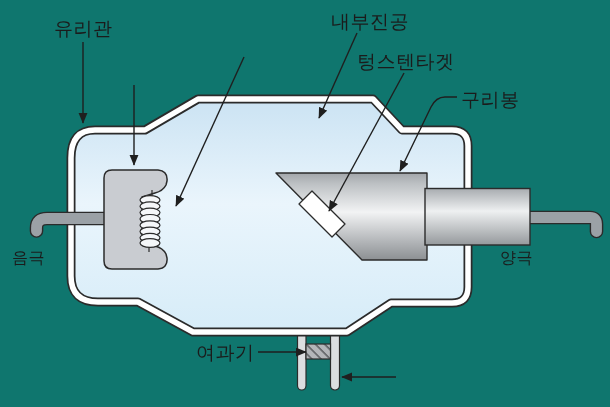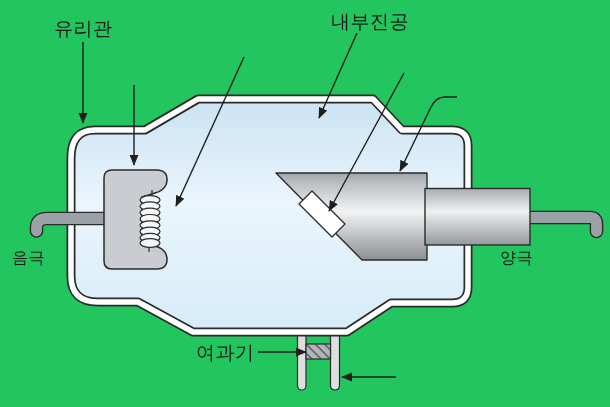--- a/index.html
+++ b/index.html
@@ -1,17 +1,17 @@
 <!DOCTYPE html>
 <html><head>
 <meta charset="utf-8">
 <style>
   html,body { margin:0; padding:0; background:#ffffff; }
   .stage {
-    position:relative; width:610px; height:407px; background:#22c55e;
+    position:relative; width:610px; height:407px; background:#0f766e;
     font-family:"DejaVu Sans","Liberation Sans",sans-serif; overflow:hidden;
   }
   .stage svg { position:absolute; left:0; top:0; }
   .lbl {
     position:absolute; color:#1b1b1b; font-size:19px; line-height:1.05;
     white-space:nowrap; letter-spacing:0.5px;
   }
   .lbl-big { font-size:16px; }
   #lbl-glass      { left:54px;  top:19px; }
   #lbl-cup        { left:94px;  top:62px; }
@@ -114,16 +114,18 @@
       <line x1="357" y1="33" x2="319" y2="118" marker-end="url(#arr)"></line>
       <line x1="404" y1="73" x2="329" y2="211" marker-end="url(#arr)"></line>
       <path d="M 457,97 L 445,97 Q 436,97 431,107 L 400,171" marker-end="url(#arr)"></path>
       <line x1="258" y1="352" x2="306" y2="352" marker-end="url(#arr)"></line>
       <line x1="396" y1="377" x2="342" y2="377" marker-end="url(#arr)"></line>
     </g>
   </svg>
 
   <div class="lbl" id="lbl-glass">유리관</div>
   <div class="lbl" id="lbl-vacuum">내부진공</div>
+  <div class="lbl" id="lbl-target">텅스텐타겟</div>
+  <div class="lbl" id="lbl-copper">구리봉</div>
   <div class="lbl lbl-big" id="lbl-cathode">음극</div>
   <div class="lbl lbl-big" id="lbl-anode">양극</div>
   <div class="lbl" id="lbl-filter">여과기</div>
 </div>
 
 </body></html>

